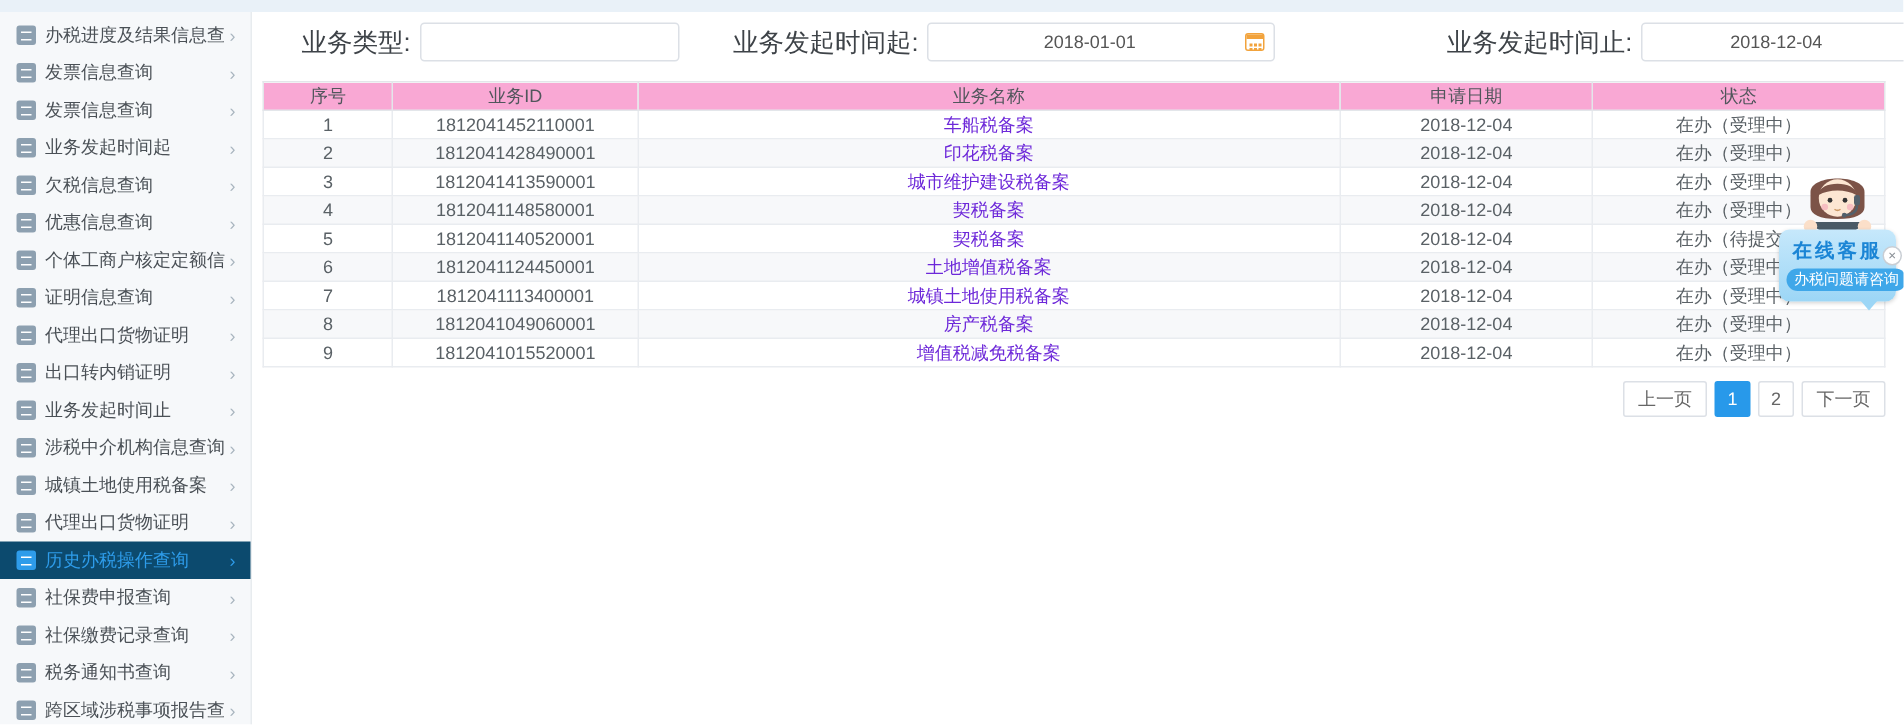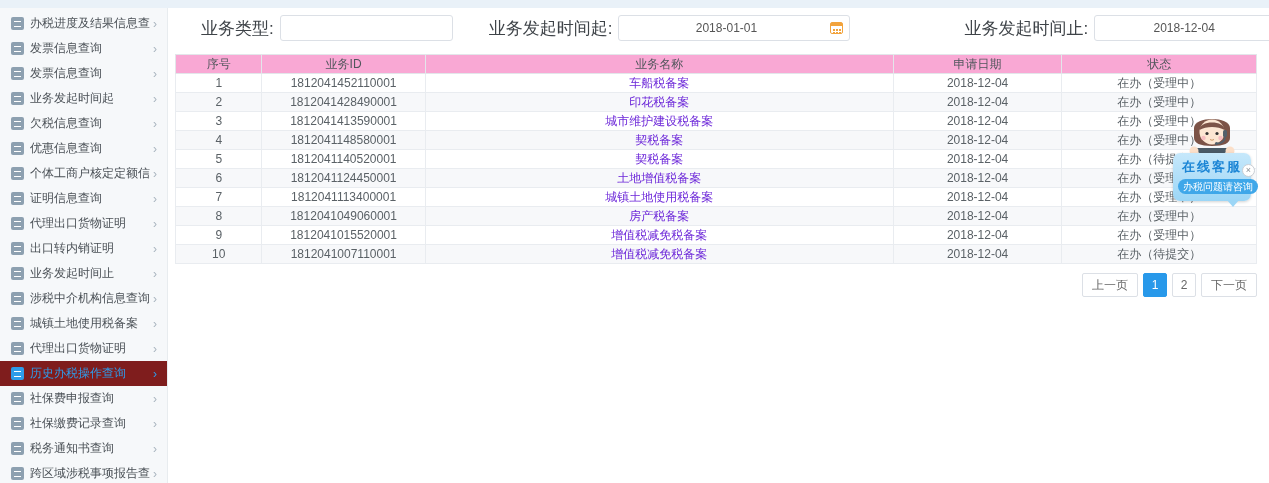--- a/index.html
+++ b/index.html
@@ -14,21 +14,21 @@
 
   
   .sidebar {
     position:absolute; top:8px; left:0; bottom:0; width:168px;
     background:#F6F8FA; border-right:1px solid #E8ECEF; padding-top:3px;
   }
   .side-item {
     height:25px; display:flex; align-items:center; padding:0 10px 0 11px;
     cursor:pointer; color:#4A5056; background:transparent;
   }
-  .side-item.active { background:#7f1d1d; color:#2E9CEA; }
+  .side-item.active { background:#0c4a6e; color:#2E9CEA; }
   .side-icon {
     width:13px; height:13px; border-radius:2px; background:#8DA0B0;
     margin-right:6px; flex:none; position:relative;
   }
   .side-icon::after {
     content:""; position:absolute; left:3px; right:3px; top:4px; height:4px;
     border-top:1px solid #fff; border-bottom:1px solid #fff;
   }
   .side-item.active .side-icon { background:#2E9CEA; }
   .side-label { flex:1; white-space:nowrap; overflow:hidden; font-size:12px; }
@@ -76,21 +76,21 @@
   .pagination { display:flex; justify-content:flex-end; align-items:flex-end; gap:5px; margin:9px 12px 0 0; }
   .page-btn {
     min-width:26px; height:24px; line-height:22px; padding:0 9px; text-align:center;
     border:1px solid #DCE0E6; border-radius:2px; background:#fff; color:#666;
     font-size:12px; cursor:pointer;
   }
   .page-btn.num { padding:0; width:24px; min-width:24px; }
   .page-btn.active { background:#2899EA; border-color:#2899EA; color:#fff; }
 
   
-  .cs-widget { position:absolute; top:110px; right:18px; width:78px; z-index:5; }
+  .cs-widget { position:absolute; top:110px; right:5px; width:78px; z-index:5; }
   .cs-avatar { display:block; margin:0 auto -5px; }
   .cs-panel {
     position:relative; border-radius:7px; padding:5px 5px 7px; text-align:center;
     background:linear-gradient(#C6E8FB,#9CD6F6); box-shadow:0 1px 3px rgba(0,0,0,.18);
   }
   .cs-title { color:#1B85D5; font-weight:bold; font-size:13px; letter-spacing:2px; white-space:nowrap; }
   .cs-pill {
     display:inline-block; margin-top:3px; background:#3FA7E9; color:#fff;
     font-size:10px; line-height:13px; border-radius:9px; padding:1px 5px; white-space:nowrap;
   }
@@ -303,27 +303,20 @@
           <td><a class="biz-link">房产税备案</a></td>
           <td>2018-12-04</td>
           <td>在办（受理中）</td>
         </tr>
         <tr>
           <td>9</td>
           <td>1812041015520001</td>
           <td><a class="biz-link">增值税减免税备案</a></td>
           <td>2018-12-04</td>
           <td>在办（受理中）</td>
-        </tr>
-        <tr>
-          <td>10</td>
-          <td>1812041007110001</td>
-          <td><a class="biz-link">增值税减免税备案</a></td>
-          <td>2018-12-04</td>
-          <td>在办（待提交）</td>
         </tr>
       </tbody>
     </table>
   </div>
 
   <div class="pagination">
     <span class="page-btn">上一页</span>
     <span class="page-btn num active">1</span>
     <span class="page-btn num">2</span>
     <span class="page-btn">下一页</span>

